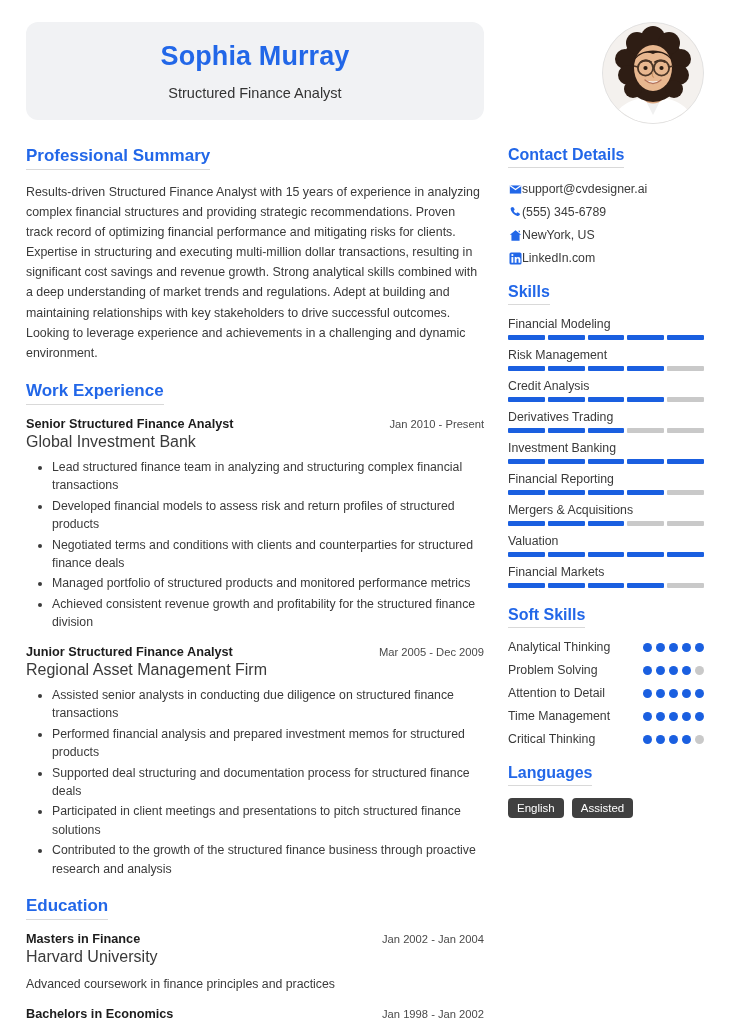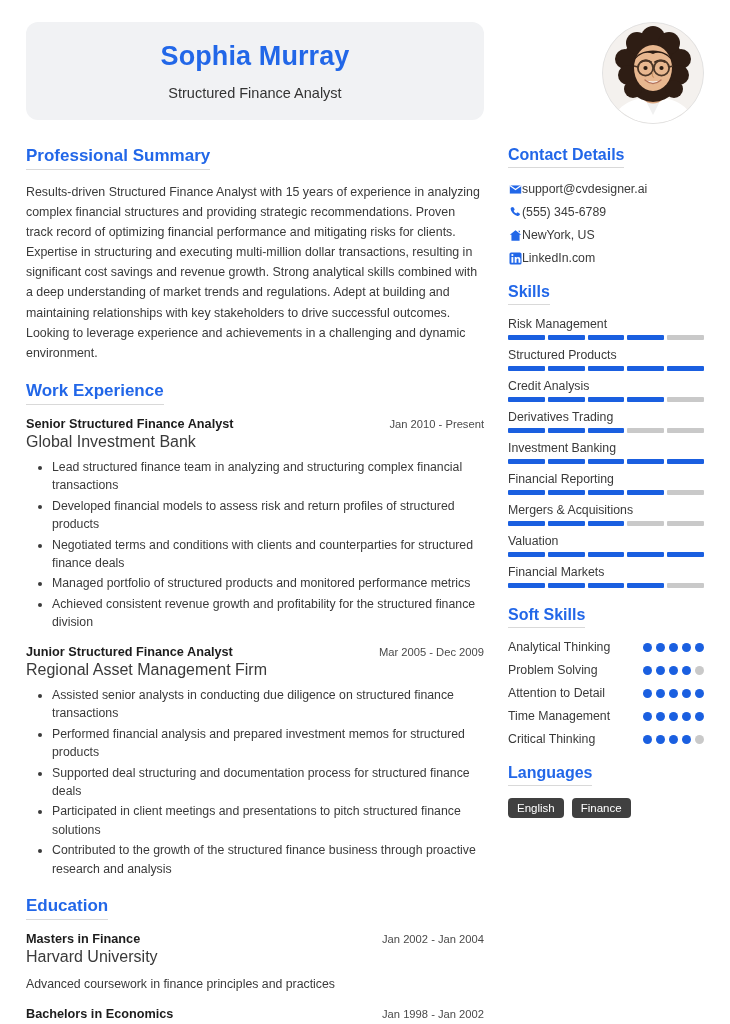--- a/index.html
+++ b/index.html
@@ -355,37 +355,37 @@
               </span>
               <span class="contact-text">LinkedIn.com</span>
             </div>
           </div>
       </div>
 
       <div class="section">
         <div class="sec-title right">Skills</div>
         <div id="skills-list">
             <div class="skill-item">
+              <div class="skill-label">Financial Modeling</div>
+              <div class="skill-bar">
+                <div class="seg on"></div>
+                <div class="seg on"></div>
+                <div class="seg on"></div>
+                <div class="seg on"></div>
+                <div class="seg on"></div>
+              </div>
+            </div>
+            <div class="skill-item">
               <div class="skill-label">Risk Management</div>
               <div class="skill-bar">
                 <div class="seg on"></div>
                 <div class="seg on"></div>
                 <div class="seg on"></div>
                 <div class="seg on"></div>
                 <div class="seg"></div>
-              </div>
-            </div>
-            <div class="skill-item">
-              <div class="skill-label">Structured Products</div>
-              <div class="skill-bar">
-                <div class="seg on"></div>
-                <div class="seg on"></div>
-                <div class="seg on"></div>
-                <div class="seg on"></div>
-                <div class="seg on"></div>
               </div>
             </div>
             <div class="skill-item">
               <div class="skill-label">Credit Analysis</div>
               <div class="skill-bar">
                 <div class="seg on"></div>
                 <div class="seg on"></div>
                 <div class="seg on"></div>
                 <div class="seg on"></div>
                 <div class="seg"></div>
@@ -507,19 +507,19 @@
                 <span class="dot"></span>
               </div>
             </div>
           </div>
       </div>
 
       <div class="section">
         <div class="sec-title right">Languages</div>
         <div class="lang-tags" id="languages-list">
             <span class="lang-tag">English</span>
-            <span class="lang-tag">Finance</span>
+            <span class="lang-tag">Assisted</span>
           </div>
       </div>
 
     </div>
   </div>
 </div>
 
 </body></html>

